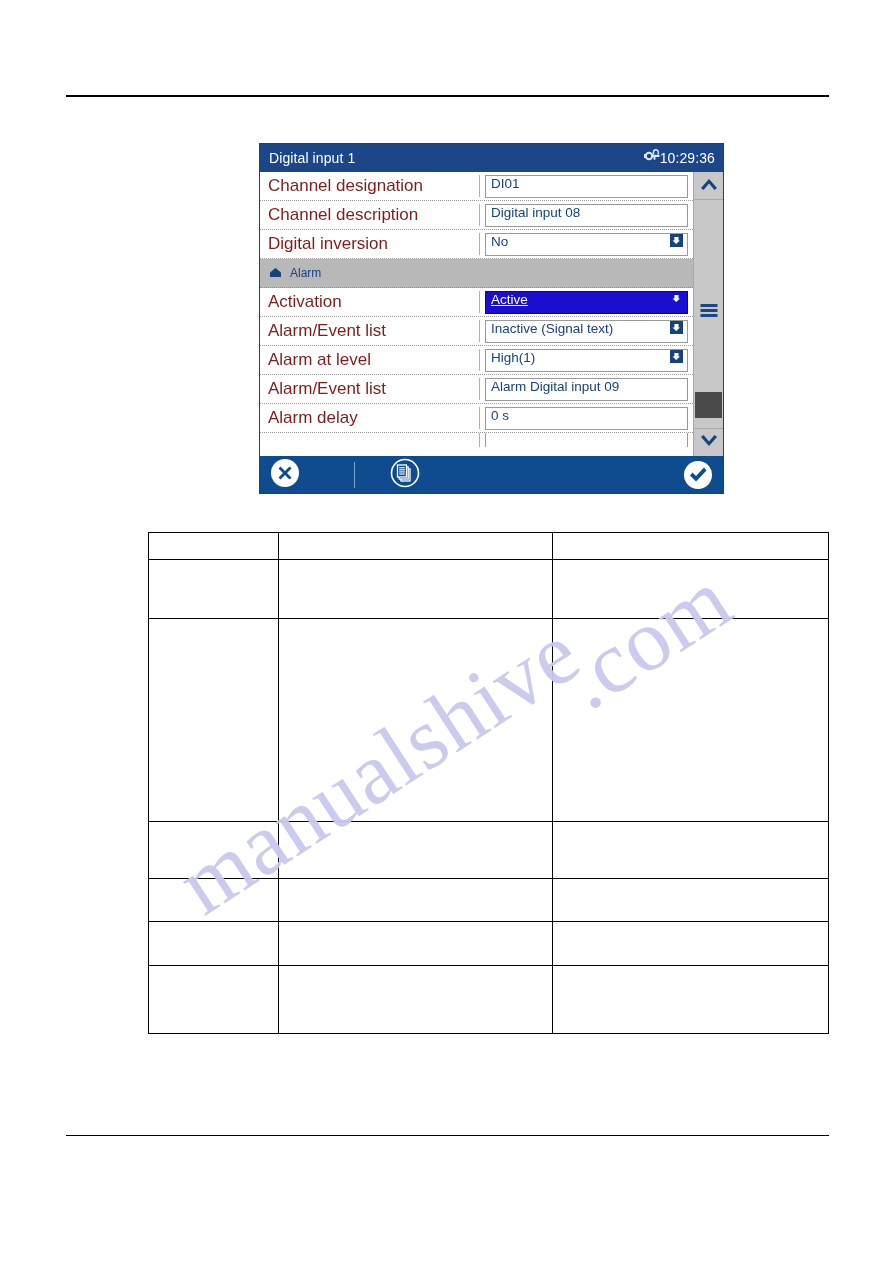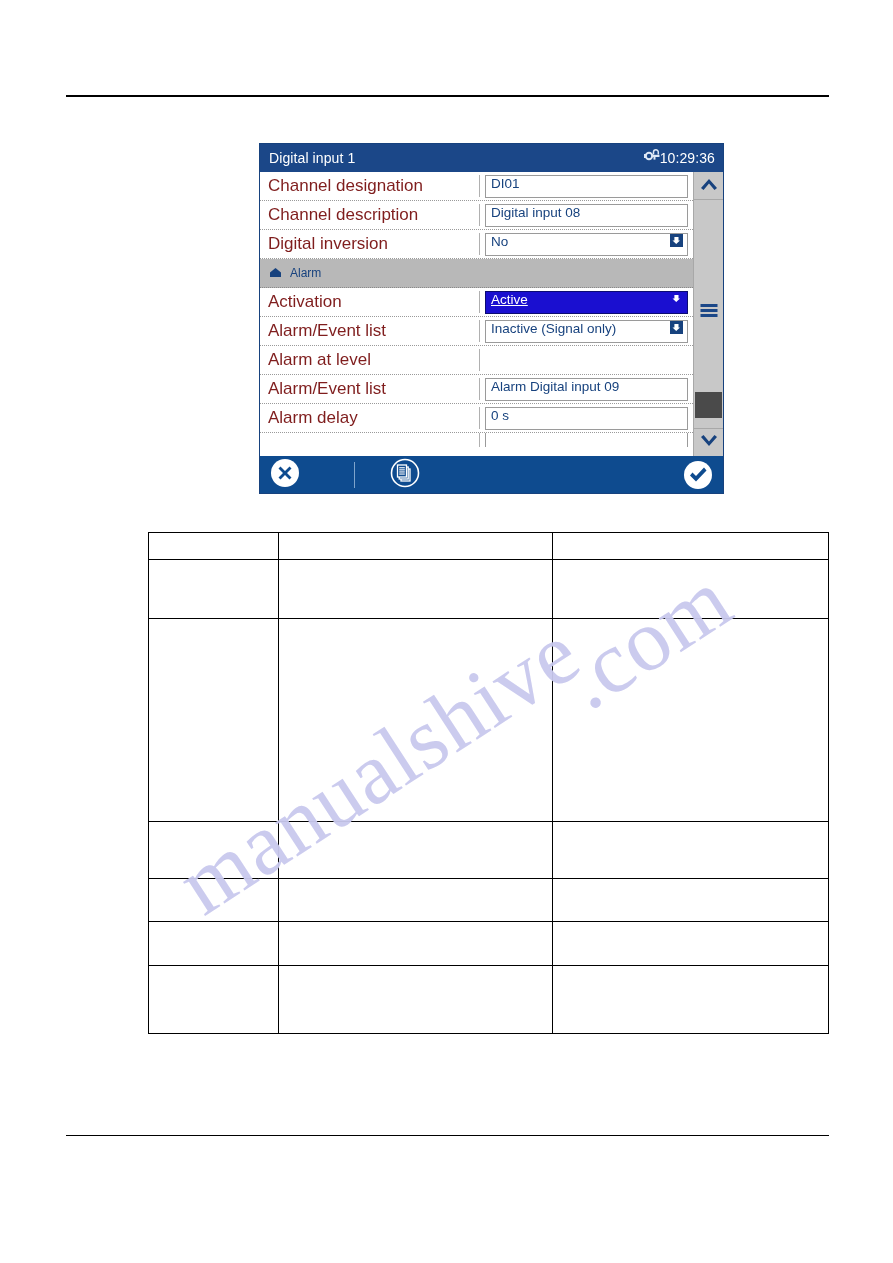--- a/index.html
+++ b/index.html
@@ -355,33 +355,42 @@
               <path d="M3 4.5 L6.5 4.5 L6.5 3 L10 6.8 L6.5 10.5 L6.5 8.6 L3 8.6 Z" fill="#ffffff" transform="rotate(90 6.5 6.5)"></path>
             </svg>
           </span>
         </span>
       </div>
 
       <div class="row">
         <span class="label">Alarm/Event list</span>
         <span class="sep"></span>
         <span class="field">
-          <span class="field-text">Inactive (Signal only)</span>
+          <span class="field-text">Inactive (Signal text)</span>
           <span class="dropdown-icon">
             <svg width="13" height="13" viewBox="0 0 13 13">
               <rect width="13" height="13" fill="#17427e"></rect>
               <path d="M3 4.5 L6.5 4.5 L6.5 3 L10 6.8 L6.5 10.5 L6.5 8.6 L3 8.6 Z" fill="#ffffff" transform="rotate(90 6.5 6.5)"></path>
             </svg>
           </span>
         </span>
       </div>
 
       <div class="row">
         <span class="label">Alarm at level</span>
         <span class="sep"></span>
+        <span class="field">
+          <span class="field-text">High(1)</span>
+          <span class="dropdown-icon">
+            <svg width="13" height="13" viewBox="0 0 13 13">
+              <rect width="13" height="13" fill="#17427e"></rect>
+              <path d="M3 4.5 L6.5 4.5 L6.5 3 L10 6.8 L6.5 10.5 L6.5 8.6 L3 8.6 Z" fill="#ffffff" transform="rotate(90 6.5 6.5)"></path>
+            </svg>
+          </span>
+        </span>
       </div>
 
       <div class="row">
         <span class="label">Alarm/Event list</span>
         <span class="sep"></span>
         <span class="field">
           <span class="field-text">Alarm Digital input 09</span>
         </span>
       </div>
 

